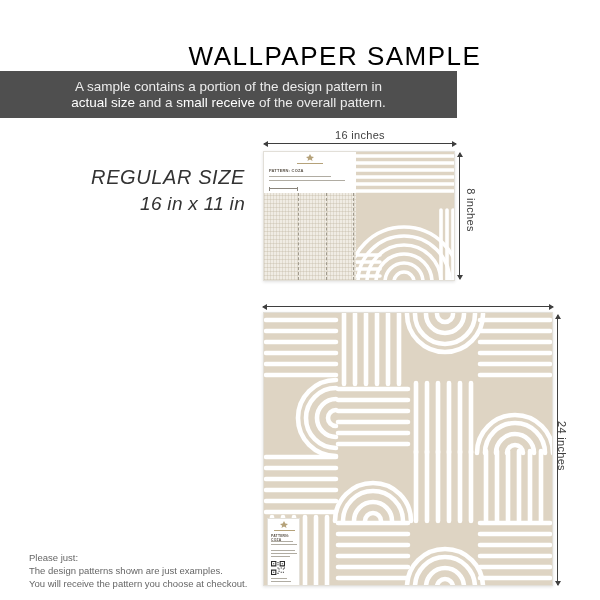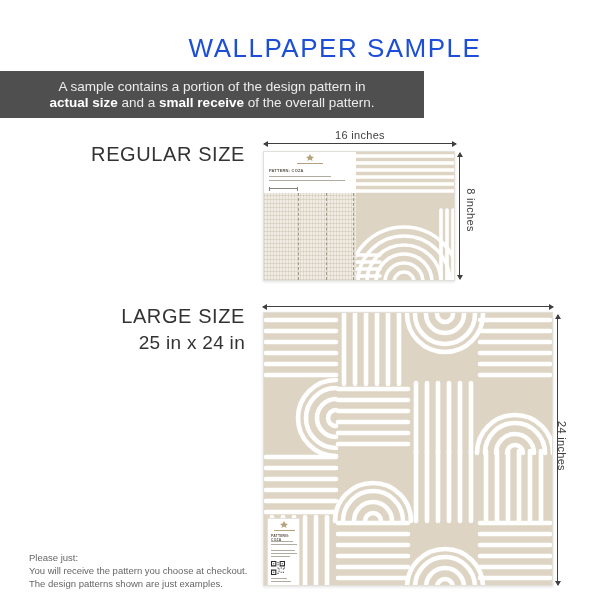--- a/index.html
+++ b/index.html
@@ -1,31 +1,31 @@
 <!DOCTYPE html>
 <html><head>
 <meta charset="utf-8">
 <style>
   html,body{margin:0;padding:0;background:#ffffff;}
   .canvas{position:relative;width:600px;height:600px;background:#ffffff;overflow:hidden;
           font-family:"Liberation Sans", sans-serif;color:#3d3d3d;}
 
   
-  .title{position:absolute;left:70px;right:0;top:33px;margin:0;text-align:center;
-         font-size:26px;font-weight:500;letter-spacing:1.5px;color:#1d4ed8;}
+  .title{position:absolute;left:70px;right:0;top:33px;margin:8px;text-align:center;
+         font-size:26px;font-weight:500;letter-spacing:1.5px;color:#000000;}
 
   
-  .banner{position:absolute;left:0;top:71px;width:424px;height:47px;background:#4f4f4f;
+  .banner{position:absolute;left:0;top:71px;width:457px;height:47px;background:#4f4f4f;
           display:flex;flex-direction:column;justify-content:center;align-items:center;}
   .banner-line{font-size:13.5px;line-height:16px;color:#ececec;white-space:pre-wrap;text-align:center;}
-  .banner-line b{color:#ffffff;font-weight:700;}
+  .banner-line b{color:#ffffff;font-weight:400;}
 
   
   .size-label{position:absolute;left:40px;width:205px;text-align:right;}
-  .size-label.regular{top:143px;}
+  .size-label.regular{top:166px;font-style:italic;}
   .size-label.large{top:305px;}
   .size-name{font-size:20px;font-weight:500;letter-spacing:.6px;color:#333;}
   .size-dims{font-size:19px;font-weight:400;color:#333;margin-top:4px;letter-spacing:.3px;}
 
   
   .arrow-h{position:absolute;height:0;border-top:1px solid #3f3f3f;}
   .arrow-h::before{content:"";position:absolute;left:-1px;top:-3.5px;
      border-top:3px solid transparent;border-bottom:3px solid transparent;border-right:5px solid #3f3f3f;}
   .arrow-h::after{content:"";position:absolute;right:-1px;top:-3.5px;
      border-top:3px solid transparent;border-bottom:3px solid transparent;border-left:5px solid #3f3f3f;}
@@ -79,20 +79,21 @@
 
   <h1 class="title">WALLPAPER SAMPLE</h1>
 
   <div class="banner">
     <div class="banner-line">A sample contains a portion of the design pattern in</div>
     <div class="banner-line"><b>actual size</b><span> and a </span><b>small receive</b><span> of the overall pattern.</span></div>
   </div>
 
   <div class="size-label regular">
     <div class="size-name">REGULAR SIZE</div>
+    <div class="size-dims">16 in x 11 in</div>
   </div>
 
   <div class="dim-label" style="left:264px;top:129px;width:192px;">16 inches</div>
   <div class="arrow-h" style="left:264px;top:143px;width:192px;"></div>
   <div class="arrow-v" style="left:459px;top:153px;height:126px;"></div>
   <div class="dim-label rot" style="left:436px;top:204px;width:70px;">8 inches</div>
 
   <div class="sample-card regular-card">
 
     <svg class="pattern-svg reg-pattern" width="100" height="128" viewBox="0 0 100 128">
@@ -116,24 +117,20 @@
         <path d="M5 0 L6.3 2.6 L9 3 L6.8 4.8 L7.6 7 L5 5.6 L2.4 7 L3.2 4.8 L1 3 L3.7 2.6 Z" fill="#b5a27a"></path>
       </svg>
       <div class="micro-bar gold" style="left:33px;top:11px;width:26px;"></div>
       <div class="pattern-name" style="left:5px;top:16px;">PATTERN: COZA</div>
       <div class="micro-bar" style="left:5px;top:24px;width:62px;"></div>
       <div class="micro-bar" style="left:5px;top:27.5px;width:76px;"></div>
       <div class="micro-arrow" style="left:5px;top:36px;width:29px;"></div>
     </div>
   </div>
 
-  <div class="size-label large">
-    <div class="size-name">LARGE SIZE</div>
-    <div class="size-dims">25 in x 24 in</div>
-  </div>
 
   <div class="arrow-h" style="left:263px;top:306px;width:290px;"></div>
   <div class="arrow-v" style="left:557px;top:315px;height:270px;"></div>
   <div class="dim-label rot" style="left:522px;top:440px;width:80px;">24 inches</div>
 
   <div class="sample-card large-card">
     <svg class="pattern-svg" style="left:0;top:0;" width="288" height="272" viewBox="0 0 288 272">
       <rect width="288" height="272" fill="#ded4c3"></rect>
       <defs>
         <g id="hl" stroke="#fff" stroke-width="4.6" stroke-linecap="round" fill="none">
@@ -184,17 +181,17 @@
         <path fill="#ffffff" d="M1 1h3v3H1z M9 1h3v3H9z M1 9h3v3H1z"></path>
         <path fill="#2a2a2a" d="M2 2h1v1H2z M10 2h1v1h-1z M2 10h1v1H2z M6 1h1v1H6z M6 3h1v1H6z M6 6h1v1H6z M7 7h1v1H7z M9 6h1v1H9z M11 7h1v1h-1z M7 9h1v1H7z M9 10h1v1H9z M11 10h1v1h-1z M6 11h1v1H6z M12 6h1v1h-1z"></path>
       </svg>
       <div class="micro-bar" style="left:3px;top:59px;width:16px;"></div>
       <div class="micro-bar" style="left:3px;top:62px;width:20px;"></div>
     </div>
   </div>
 
   <div class="note">
     <div>Please just:</div>
+    <div>The design patterns shown are just examples.</div>
     <div>You will receive the pattern you choose at checkout.</div>
-    <div>The design patterns shown are just examples.</div>
   </div>
 
 </div>
 
 </body></html>

